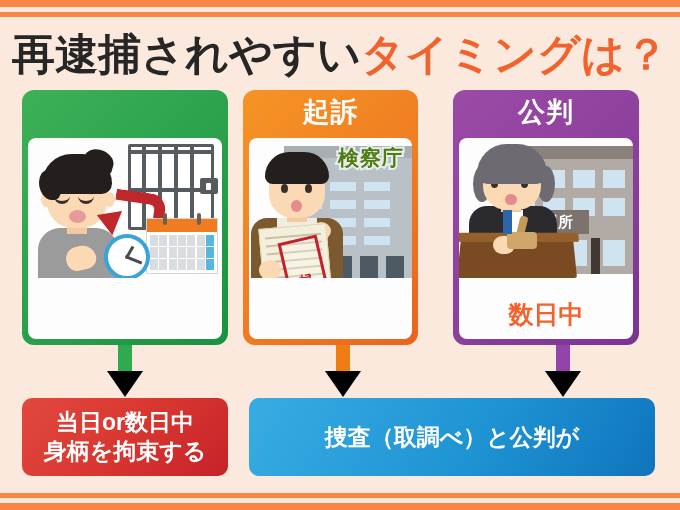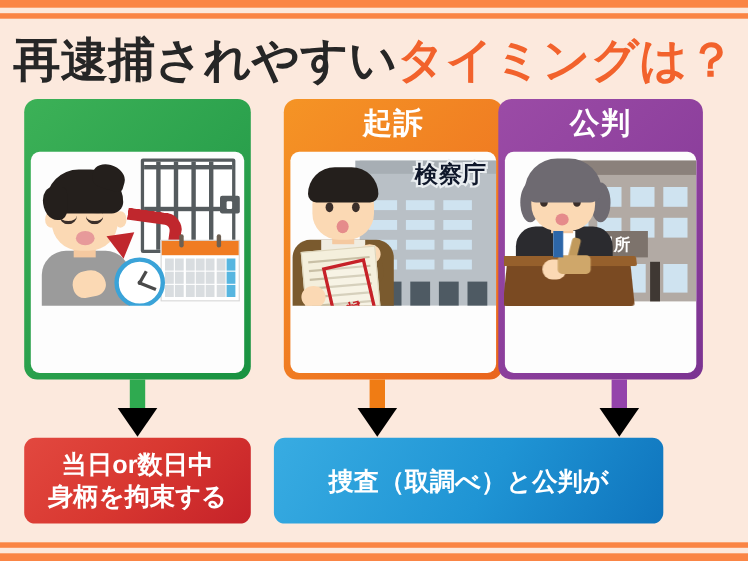--- a/index.html
+++ b/index.html
@@ -29,22 +29,22 @@
 
   
   .card{
     position:absolute;top:90px;
     border-radius:12px;
     overflow:hidden;
     box-sizing:border-box;
   }
   .card-1{left:22px;width:206px;height:255px;
     background:linear-gradient(135deg,#3cb157 0%,#2aa04c 55%,#199241 100%);}
-  .card-2{left:243px;width:199px;height:255px;
-    background:linear-gradient(135deg,#f59425 0%,#f07c22 55%,#e9641d 100%);margin-left:15px;}
+  .card-2{left:243px;width:175px;height:255px;
+    background:linear-gradient(135deg,#f59425 0%,#f07c22 55%,#e9641d 100%);}
   .card-3{left:453px;width:186px;height:255px;
     background:linear-gradient(135deg,#9b4ba6 0%,#8c3f9c 55%,#7b3391 100%);}
 
   .card-head{
     height:44px;line-height:44px;text-align:center;
     color:#ffffff;font-weight:bold;font-size:27px;
     letter-spacing:1px;white-space:nowrap;
   }
   .card-body{
     position:absolute;left:6px;right:6px;top:48px;bottom:6px;
@@ -85,21 +85,21 @@
     position:absolute;top:398px;border-radius:10px;
     display:flex;align-items:center;justify-content:center;
     color:#ffffff;font-weight:bold;text-align:center;
     line-height:1.24;
   }
   .concl-red{
     left:22px;width:206px;height:78px;font-size:23px;
     background:linear-gradient(135deg,#e2483f 0%,#d83730 50%,#c52229 100%);
   }
   .concl-blue{
-    left:249px;width:354px;height:78px;font-size:23px;
+    left:249px;width:406px;height:78px;font-size:23px;
     background:linear-gradient(120deg,#38ace2 0%,#1f94d4 55%,#0f74bd 100%);
   }
   .concl span{display:block;}
 
   
   
   .c1-bars{position:absolute;left:100px;top:6px;width:86px;height:86px;}
   .c1-bars .frame{position:absolute;inset:0;border:3px solid #555b5e;border-radius:2px;background:#ffffff;}
   .c1-bars .v{position:absolute;top:3px;bottom:3px;width:4px;background:#555b5e;}
   .c1-bars .h{position:absolute;left:3px;right:3px;height:4px;background:#555b5e;}
@@ -152,21 +152,21 @@
   
   .bldg2{position:absolute;right:0px;top:8px;width:124px;height:132px;background:#b9c0c6;}
   .bldg2 .roof{position:absolute;left:-4px;right:-4px;top:0;height:12px;background:#a7aeb4;}
   .bldg2 .win{position:absolute;background:#cfe3f0;}
   .bldg2 .dark{position:absolute;background:#4e5a63;}
   .bldg2-label{
     position:absolute;right:8px;top:6px;font-size:21px;font-weight:bold;
     color:#5d6970;-webkit-text-stroke:4px #e9edf0;paint-order:stroke fill;
     letter-spacing:1px;white-space:nowrap;
   }
-  .bldg2-label .inner{position:relative;color:#0f172a;}
+  .bldg2-label .inner{position:relative;color:#4d7c0f;}
 
   .man2{position:absolute;left:2px;top:14px;width:92px;height:126px;}
   .m2-body{position:absolute;left:0px;top:66px;width:92px;height:70px;background:#7a5a2e;border-radius:16px 16px 0 0;}
   .m2-shirt{position:absolute;left:26px;top:66px;width:40px;height:42px;background:#f0ece0;}
   .m2-neck{position:absolute;left:36px;top:58px;width:20px;height:12px;background:#f5c9a0;}
   .m2-face{position:absolute;left:18px;top:8px;width:56px;height:58px;background:#fbd9b4;border-radius:26px 26px 24px 24px;}
   .m2-hair{position:absolute;left:14px;top:0px;width:64px;height:32px;background:#241f1c;border-radius:32px 32px 10px 10px;}
   .m2-eye{position:absolute;top:32px;width:7px;height:9px;background:#3b2f2a;border-radius:50%;}
   .m2-eye.l{left:30px;} .m2-eye.r{left:54px;}
   .m2-mouth{position:absolute;left:40px;top:48px;width:11px;height:12px;background:#e58b8b;border-radius:50%;}
@@ -402,20 +402,21 @@
             <div class="top"></div>
           </div>
           <div class="j-hand"></div>
           <div class="gavel">
             <div class="handle"></div>
             <div class="head"></div>
           </div>
         </div>
 
       </div>
+      <div class="timing timing-3">数日中</div>
     </div>
   </div>
 
   <div class="arrow-wrap aw1 ar-green">
     <div class="arrow-stem"></div>
       <div class="arrow-head"></div>
   </div>
   <div class="arrow-wrap aw2 ar-orange">
     <div class="arrow-stem"></div>
       <div class="arrow-head"></div>

